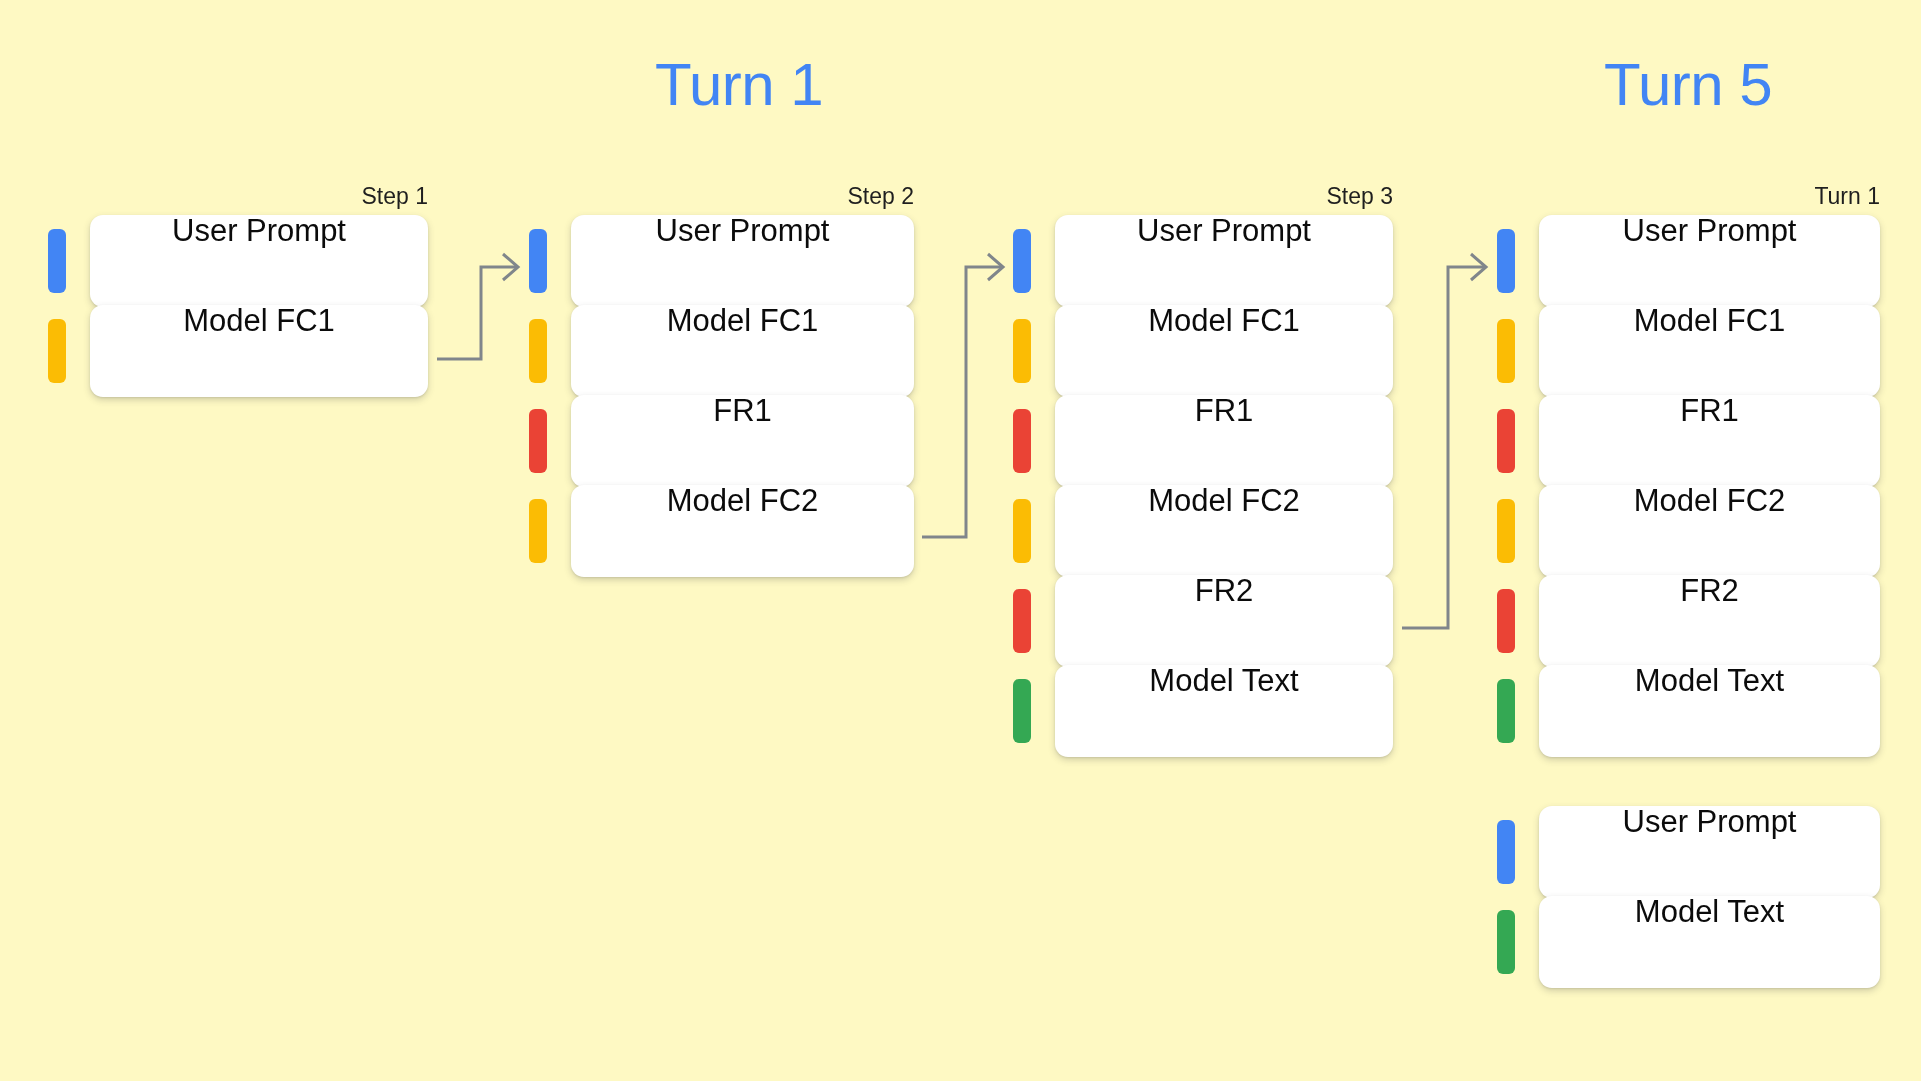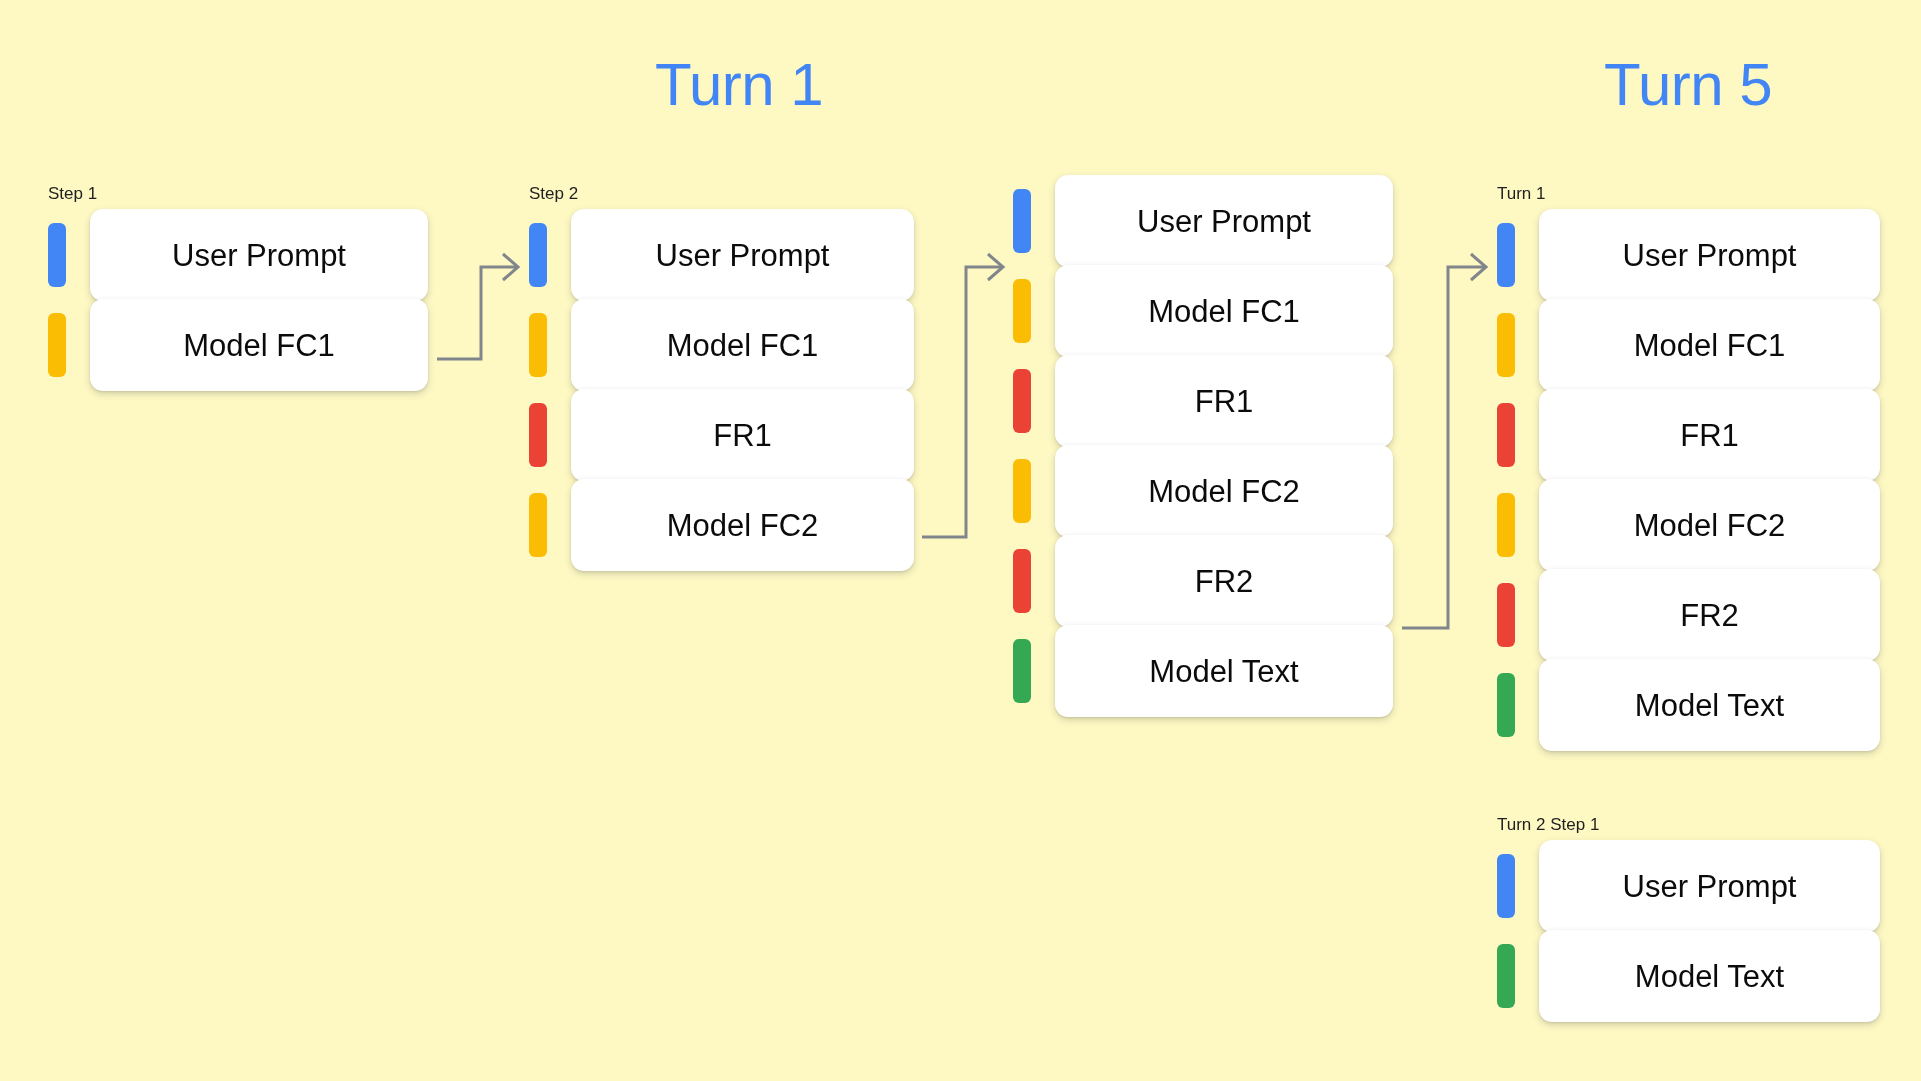--- a/index.html
+++ b/index.html
@@ -25,26 +25,27 @@
     letter-spacing: -0.5px;
     white-space: nowrap;
     line-height: 1;
   }
 
   
   .column {
     position: absolute;
   }
   .col-label {
-    font-size: 17px;
+    font-size: 23px;
     color: #1f1f1f;
     font-weight: 400;
     line-height: 1;
     margin-bottom: 17px;
     white-space: nowrap;
+    text-align: right;
   }
 
   
   .row {
     display: flex;
     align-items: center;
     height: 72px;
     margin-bottom: 18px;
   }
   .row:last-child { margin-bottom: 0; }
@@ -61,21 +62,21 @@
   .bar.green  { background: #34A853; }
 
   .card {
     height: 92px;
     box-sizing: border-box;
     margin-left: 24px;
     background: #FFFFFF;
     border-radius: 13px;
     box-shadow: 0 3px 7px rgba(60,64,67,0.22), 0 1px 2px rgba(60,64,67,0.12);
     display: flex;
-    align-items: center;
+    align-items: flex-start;
     justify-content: center;
     flex: 1 1 auto;
   }
   .card-text {
     font-size: 31px;
     color: #0b0b0b;
     font-weight: 400;
     line-height: 1;
     white-space: nowrap;
   }
@@ -148,20 +149,21 @@
     </div>
     <div class="row">
       <div class="bar yellow"></div>
       <div class="card">
         <span class="card-text">Model FC2</span>
       </div>
     </div>
   </div>
 
   <div class="column" style="left:1013px; top:185px; width:380px;">
+    <div class="col-label">Step 3</div>
     <div class="row">
       <div class="bar blue"></div>
       <div class="card">
         <span class="card-text">User Prompt</span>
       </div>
     </div>
     <div class="row">
       <div class="bar yellow"></div>
       <div class="card">
         <span class="card-text">Model FC1</span>
@@ -227,21 +229,20 @@
     </div>
     <div class="row">
       <div class="bar green"></div>
       <div class="card">
         <span class="card-text">Model Text</span>
       </div>
     </div>
   </div>
 
   <div class="column" style="left:1497px; top:816px; width:383px;">
-    <div class="col-label">Turn 2 Step 1</div>
     <div class="row">
       <div class="bar blue"></div>
       <div class="card">
         <span class="card-text">User Prompt</span>
       </div>
     </div>
     <div class="row">
       <div class="bar green"></div>
       <div class="card">
         <span class="card-text">Model Text</span>

